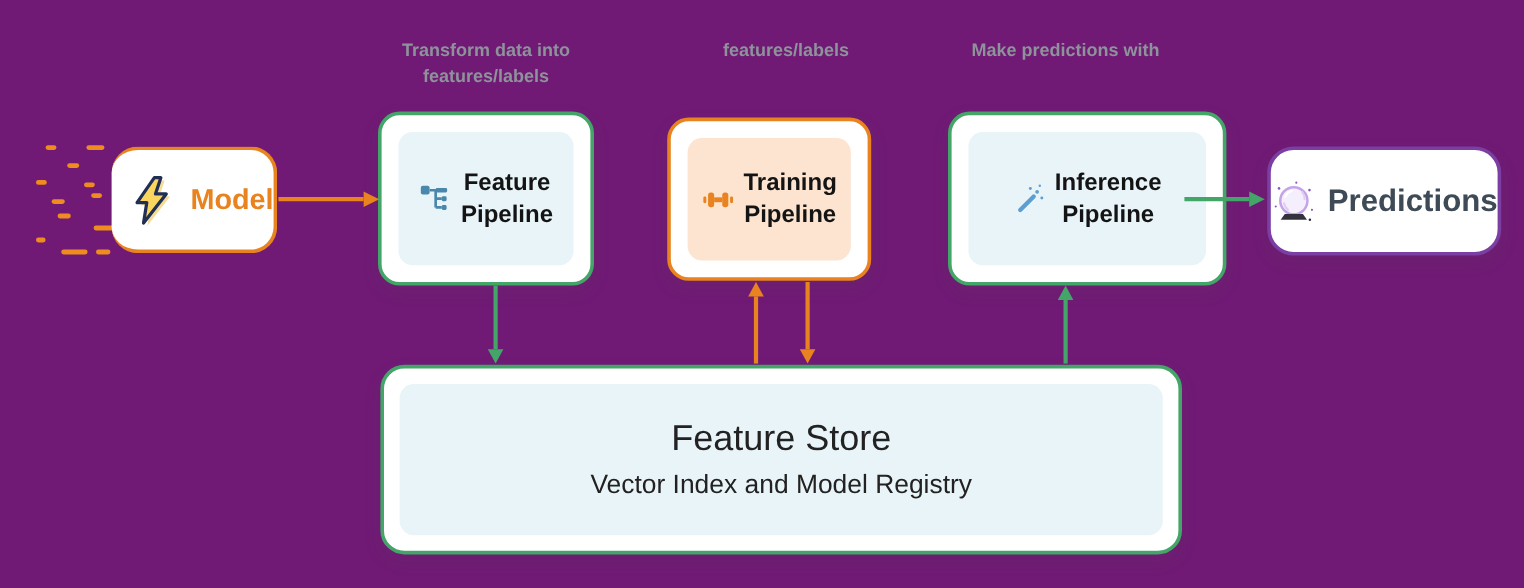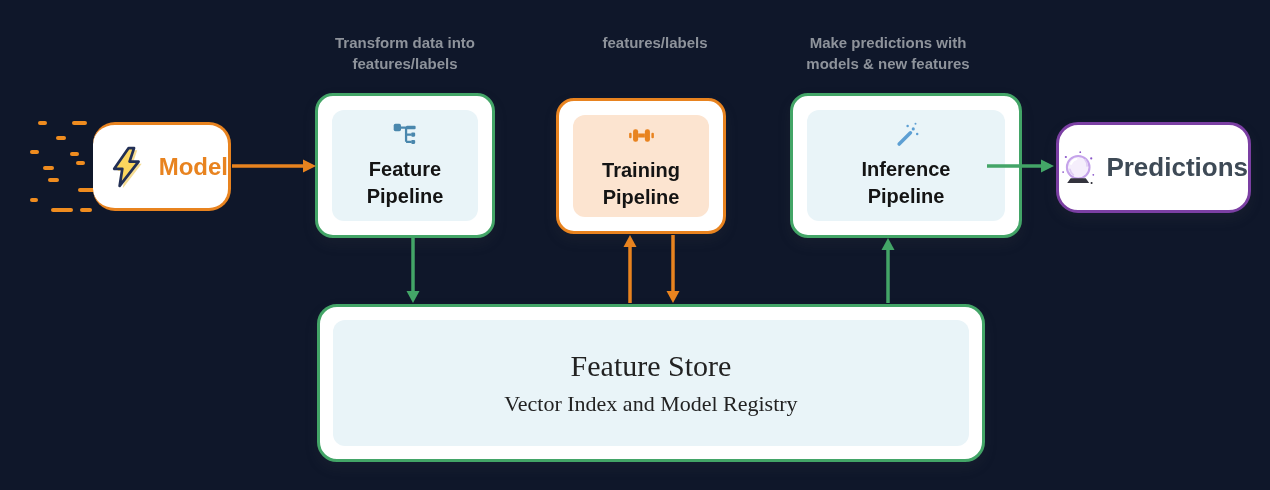--- a/index.html
+++ b/index.html
@@ -1,17 +1,17 @@
 <!DOCTYPE html>
 <html><head>
 <meta charset="utf-8">
 <style>
   html,body{margin:0;padding:0;background:#ffffff;}
   .canvas{
-    position:relative;width:1270px;height:490px;background:#0f172a;overflow:hidden;
+    position:relative;width:1270px;height:490px;background:#701a75;overflow:hidden;
     font-family:"Liberation Sans","DejaVu Sans",sans-serif;
   }
   
   .caption{
     position:absolute;top:32px;width:210px;text-align:center;
     font-size:15px;font-weight:bold;color:#8e939b;line-height:1.4;
   }
   
   .node{position:absolute;background:#ffffff;box-sizing:border-box;}
   .shadow{box-shadow:0 6px 14px rgba(80,80,80,0.12);}
@@ -22,21 +22,21 @@
     display:flex;align-items:center;justify-content:center;gap:12px;padding-left:14px;
   }
   .data-label{font-size:24px;font-weight:bold;color:#e8831f;}
   .dash{position:absolute;height:4px;border-radius:3px;background:#ef8c1f;}
   
   .pipe{
     border-radius:18px;display:flex;
   }
   .pipe-inner{
     flex:1;margin:14px;border-radius:12px;
-    display:flex;flex-direction:column;align-items:center;justify-content:center;gap:8px;
+    display:flex;flex-direction:row;align-items:center;justify-content:center;gap:8px;
   }
   .pipe-green{border:3px solid #43a567;}
   .pipe-orange{border:3px solid #e8831f;}
   .fill-blue{background:#e9f4f8;}
   .fill-orange{background:#fce4d0;}
   .pipe-label{
     font-size:20px;font-weight:bold;color:#141414;text-align:center;line-height:1.35;
   }
   .feature-pipe{left:315px;top:93px;width:180px;height:145px;}
   .training-pipe{left:556px;top:98px;width:170px;height:136px;}
@@ -48,21 +48,21 @@
     display:flex;align-items:center;justify-content:center;gap:9px;
   }
   .predictions-label{font-size:26px;font-weight:bold;color:#3e4a56;}
   
   .store{
     left:317px;top:304px;width:668px;height:158px;
     border:3px solid #43a567;border-radius:20px;display:flex;
   }
   .store-inner{
     flex:1;margin:13px;border-radius:12px;background:#e9f4f8;
-    display:flex;flex-direction:column;align-items:center;justify-content:center;gap:8px;font-family:Liberation Serif, serif;
+    display:flex;flex-direction:column;align-items:center;justify-content:center;gap:8px;
   }
   .store-title{font-size:30px;font-weight:400;color:#222222;}
   .store-subtitle{font-size:22px;font-weight:400;color:#222222;}
   
   .arrows{position:absolute;left:0;top:0;width:1270px;height:490px;pointer-events:none;}
   .icon{display:block;}
 </style>
 </head>
 <body>
 
@@ -70,21 +70,20 @@
 
   <div class="caption" style="left:300px;">
     <div>Transform data into</div>
     <div>features/labels</div>
   </div>
   <div class="caption" style="left:550px;">
     <div>features/labels</div>
   </div>
   <div class="caption" style="left:783px;">
     <div>Make predictions with</div>
-    <div>models &amp; new features</div>
   </div>
 
   <div class="dash" style="left:38px;top:121px;width:9px;"></div>
   <div class="dash" style="left:72px;top:121px;width:15px;"></div>
   <div class="dash" style="left:56px;top:136px;width:10px;"></div>
   <div class="dash" style="left:30px;top:150px;width:9px;"></div>
   <div class="dash" style="left:70px;top:152px;width:9px;"></div>
   <div class="dash" style="left:43px;top:166px;width:11px;"></div>
   <div class="dash" style="left:76px;top:161px;width:9px;"></div>
   <div class="dash" style="left:48px;top:178px;width:11px;"></div>

